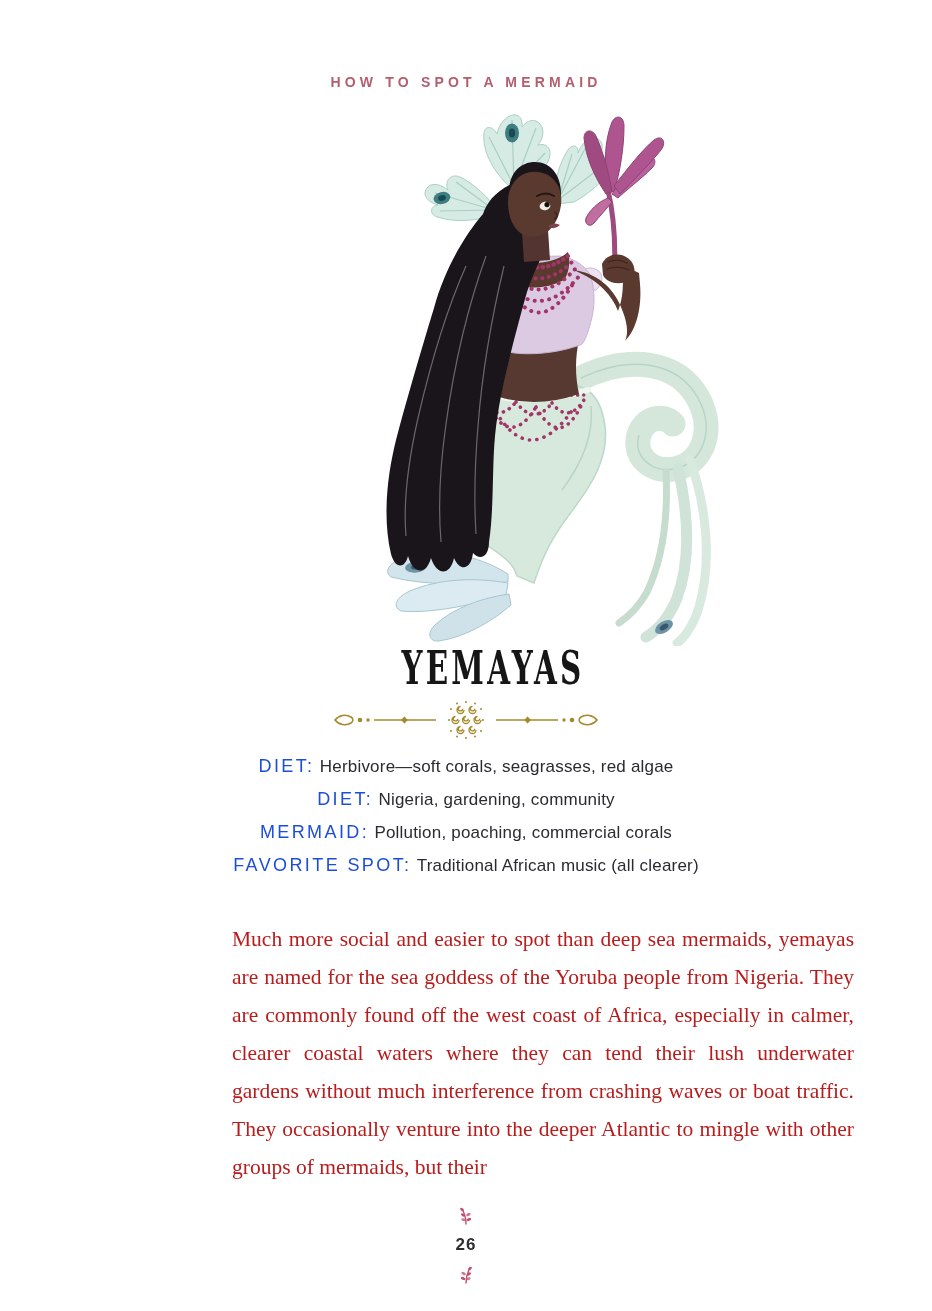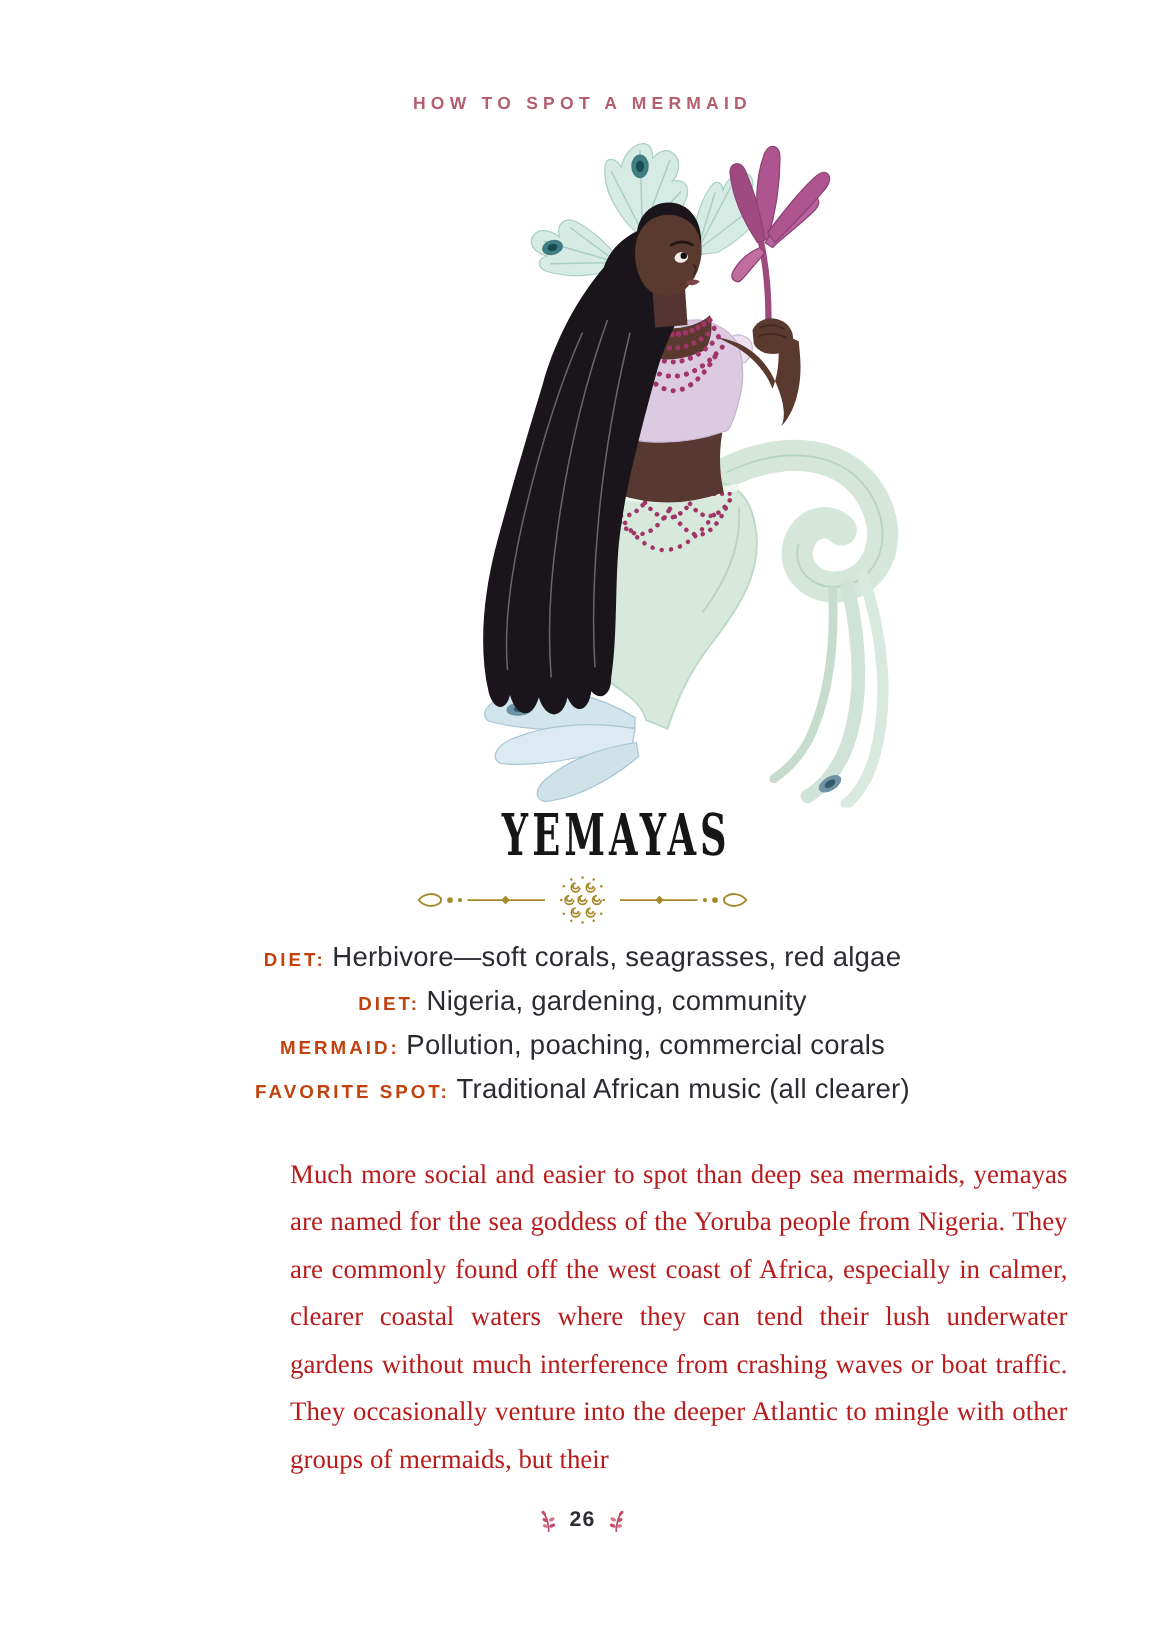--- a/index.html
+++ b/index.html
@@ -42,35 +42,35 @@
   .divider {
     position:absolute; top:696px; left:0; width:100%;
     text-align:center;
   }
   .facts {
     position:absolute; top:750px; left:0; width:100%;
     text-align:center;
   }
   .fact-line { line-height:32px; font-size:19px; color:#2a2a31; }
   .fact-label {
-    font-weight:700; font-size:15px;
+    font-weight:400; font-size:18px;
     letter-spacing:2.4px;
-    color:#c2410c;
-  }
-  .fact-value { font-size:22px; color:#2a2a31; letter-spacing:0.2px; }
+    color:#1d4ed8;
+  }
+  .fact-value { font-size:17px; color:#2a2a31; letter-spacing:0.2px; }
   .body-text {
     position:absolute; top:920px; left:156px; width:622px;
     font-family:"Liberation Serif", serif;
     font-size:21.5px; line-height:38px;
     text-align:justify;
     color:#b91c1c;
   }
   .footer {
     position:absolute; top:1206px; left:0; width:100%;
-    display:flex; justify-content:center; align-items:center; gap:10px;
+    display:flex; justify-content:center; align-items:center; gap:10px;flex-direction:column;
   }
   .page-number {
     font-family:"Liberation Sans", sans-serif;
     font-weight:700; font-size:17px; color:#2d2d33; letter-spacing:1px;
   }
 </style>
 </head>
 <body>
 
 <div class="page">

